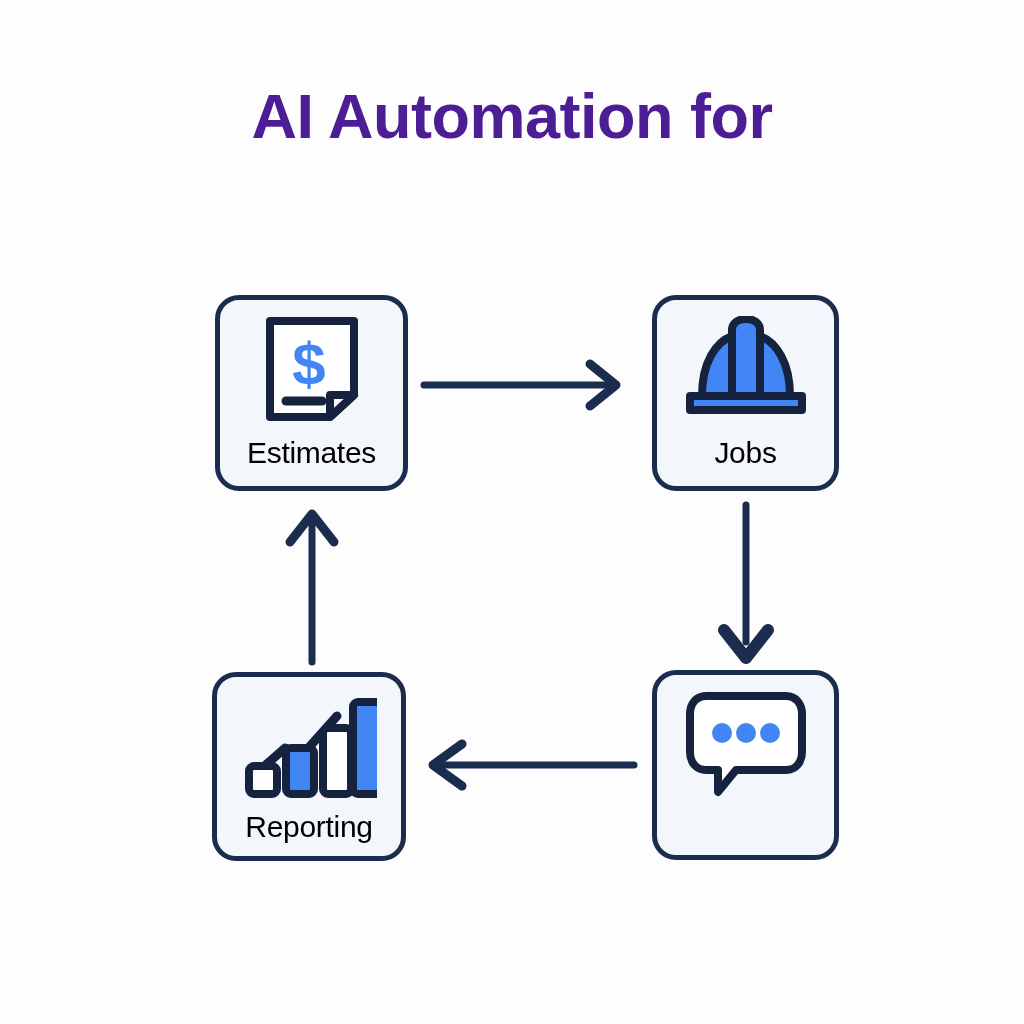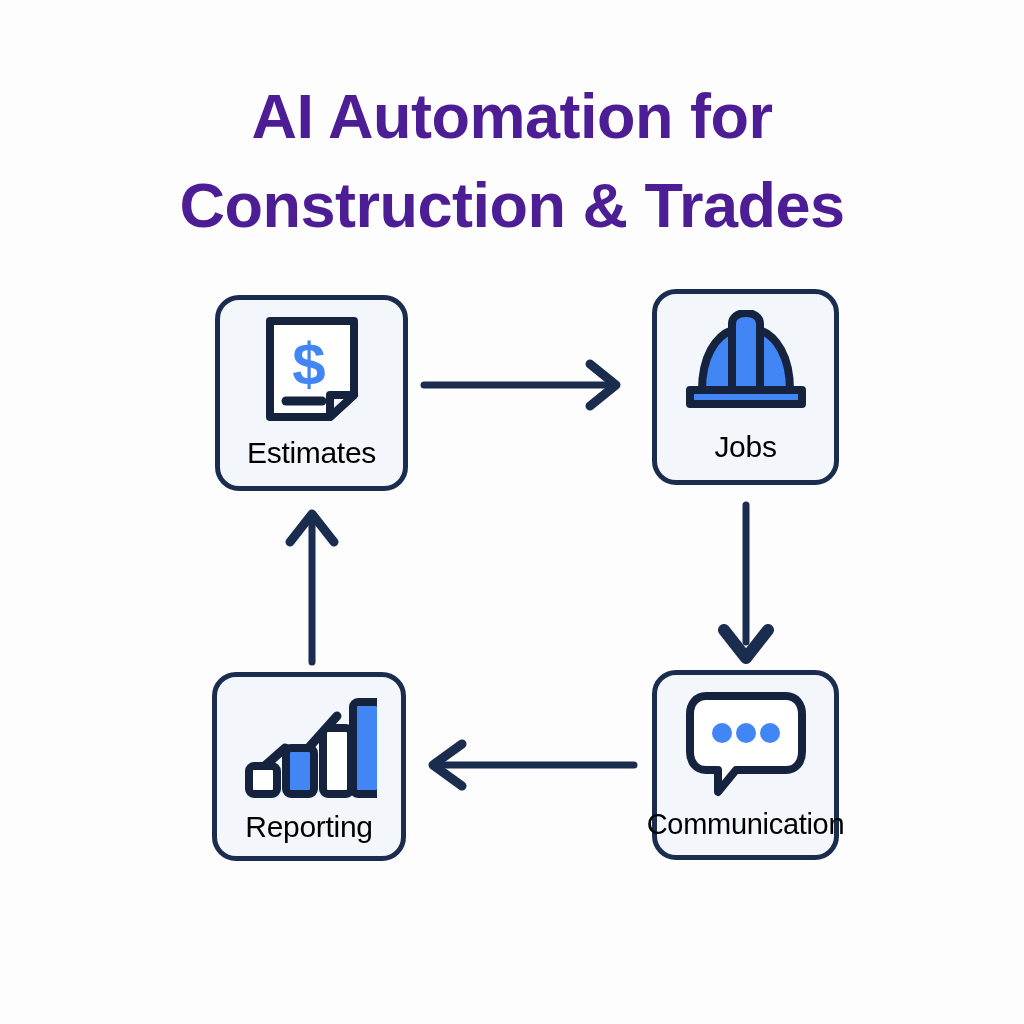--- a/index.html
+++ b/index.html
@@ -36,21 +36,21 @@
 
   
   .card {
     position: absolute;
     box-sizing: border-box;
     background: #f3f6fb;
     border: 5px solid #1b2d4f;
     border-radius: 24px;
   }
   .card-estimates     { left: 215px; top: 295px;  width: 193px; height: 196px; }
-  .card-jobs          { left: 652px; top: 289px;  width: 187px; height: 196px; }
+  .card-jobs          { left: 652px; top: 295px;  width: 187px; height: 196px; }
   .card-reporting     { left: 212px; top: 672px;  width: 194px; height: 189px; }
   .card-communication { left: 652px; top: 670px;  width: 187px; height: 190px; }
 
   .card-icon {
     position: absolute;
     left: 0;
     top: 14px;
     width: 100%;
     display: flex;
     justify-content: center;
@@ -77,21 +77,20 @@
     position: absolute;
   }
 </style>
 </head>
 <body>
 
 <div id="canvas">
 
   <div class="title">
     <span class="title-line">AI Automation for</span>
-    <span class="title-line">Construction &amp; Trades</span>
   </div>
 
   <div class="card card-estimates">
     <div class="card-icon">
       <svg width="104" height="112" viewBox="0 0 104 112" aria-hidden="true">
         <path d="M10 8 H80 L94 8 V82 L70 104 H10 Z" fill="#ffffff" stroke="#16233f" stroke-width="8" stroke-linejoin="round"></path>
         <path d="M94 82 L70 82 L70 104 Z" fill="#f3f6fb" stroke="#16233f" stroke-width="8" stroke-linejoin="round"></path>
         <text x="49" y="72" font-family="'Liberation Sans', sans-serif" font-size="60" font-weight="bold" fill="#4285f4" text-anchor="middle">$</text>
         <line x1="26" y1="88" x2="62" y2="88" stroke="#16233f" stroke-width="9" stroke-linecap="round"></line>
       </svg>
@@ -128,21 +127,20 @@
   <div class="card card-communication">
     <div class="card-icon">
       <svg width="124" height="112" viewBox="0 0 124 112" aria-hidden="true">
         <path d="M22 8 H102 C112 8 118 16 118 26 V64 C118 74 112 82 102 82
                  H52 L34 104 L34 82 H22 C12 82 6 74 6 64 V26 C6 16 12 8 22 8 Z" fill="#ffffff" stroke="#16233f" stroke-width="8" stroke-linejoin="round"></path>
         <circle cx="38" cy="45" r="10" fill="#4285f4"></circle>
         <circle cx="62" cy="45" r="10" fill="#4285f4"></circle>
         <circle cx="86" cy="45" r="10" fill="#4285f4"></circle>
       </svg>
     </div>
-    <div class="card-label">Communication</div>
   </div>
 
   <svg class="arrow" style="left:418px; top:355px;" width="220" height="60" aria-hidden="true">
     <line x1="6" y1="30" x2="192" y2="30" stroke="#1b2d4f" stroke-width="7" stroke-linecap="round"></line>
     <polyline points="172,9 198,30 172,51" fill="none" stroke="#1b2d4f" stroke-width="9" stroke-linecap="round" stroke-linejoin="round"></polyline>
   </svg>
 
   <svg class="arrow" style="left:715px; top:500px;" width="62" height="166" aria-hidden="true">
     <line x1="31" y1="5" x2="31" y2="142" stroke="#1b2d4f" stroke-width="7" stroke-linecap="round"></line>
     <polyline points="9,130 31,158 53,130" fill="none" stroke="#1b2d4f" stroke-width="12" stroke-linecap="round" stroke-linejoin="round"></polyline>

